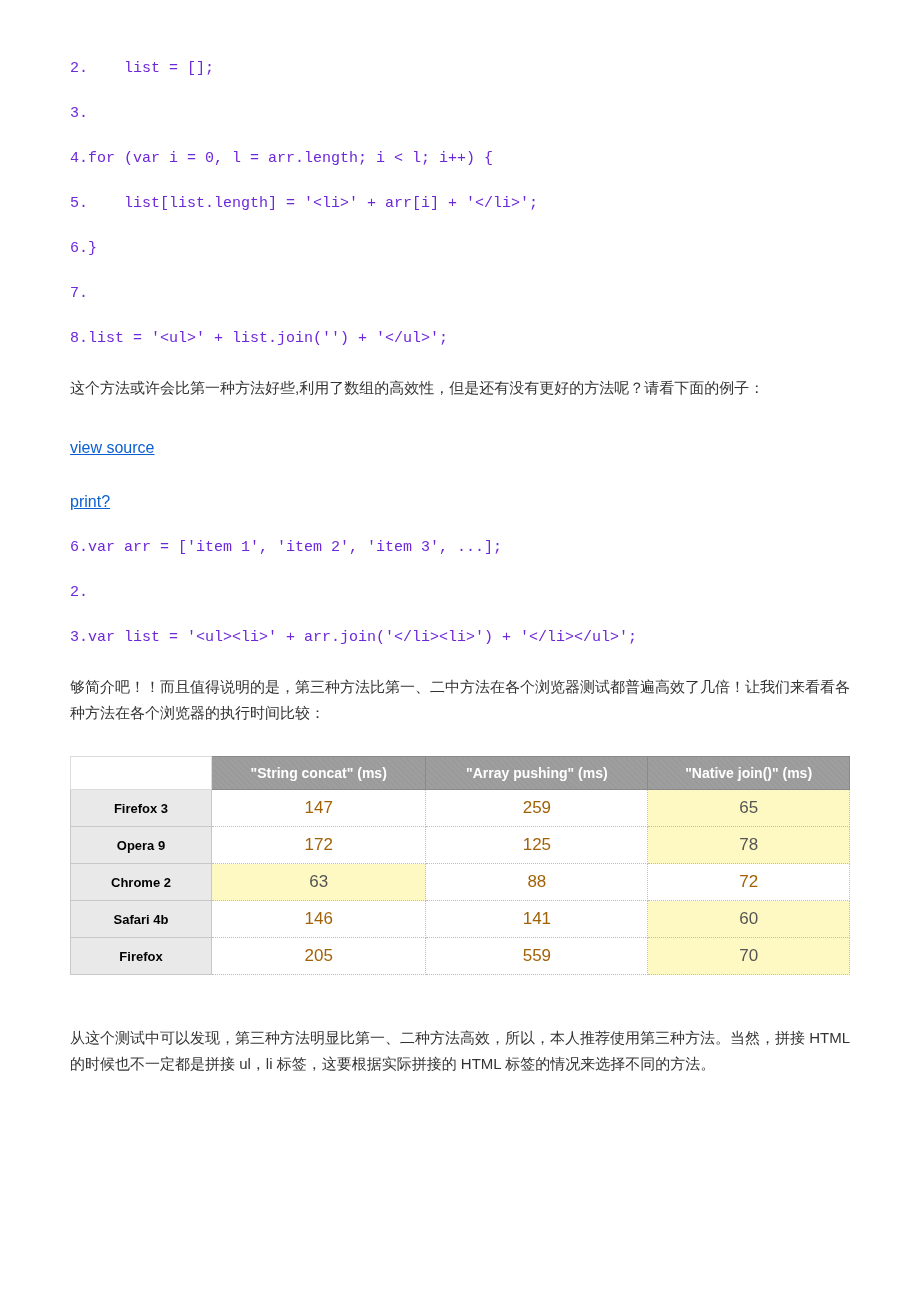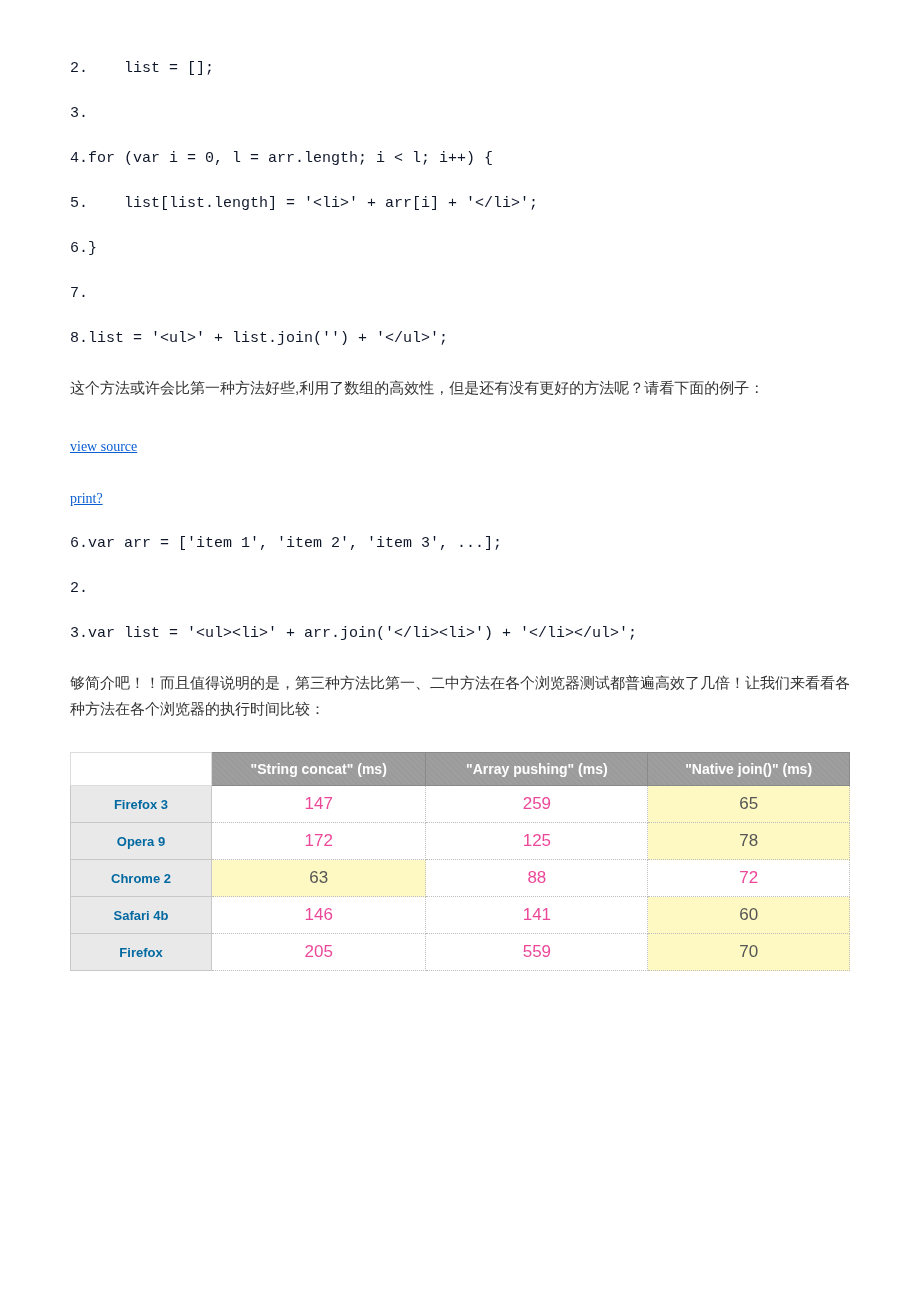--- a/index.html
+++ b/index.html
@@ -11,38 +11,37 @@
   }
   .page {
     width: 780px;
     margin: 0 auto;
     padding: 60px 0 80px 0;
     box-sizing: border-box;
   }
   .code-line {
     font-family: "Courier New", monospace;
     font-size: 15px;
-    color: #0f172a;
+    color: #6d28d9;
     margin: 0 0 28px 0;
     white-space: pre;
   }
   .para {
     font-size: 15px;
     line-height: 26px;
     color: #333;
     margin: 8px 0 30px 0;
   }
   .link {
     color: #0b5fd2;
     text-decoration: underline;
-    font-size: 14px;
+    font-size: 16px;
     display: inline-block;
     margin: 8px 0 28px 0;
     cursor: pointer;
-    font-family: Liberation Serif, serif;
   }
   table.bench {
     border-collapse: collapse;
     width: 100%;
     margin: 18px 0 10px 0;
   }
   table.bench th, table.bench td {
     border: 1px dotted #bdbdbd;
     text-align: center;
     font-size: 14px;
@@ -53,29 +52,29 @@
     color: #ffffff;
     font-weight: bold;
     border: 1px solid #8a8a8a;
   }
   table.bench thead th.corner {
     background: #ffffff;
     border: 1px solid #dcdcdc;
   }
   table.bench tbody th {
     background: #e9e9e9;
-    color: #0369a1;
+    color: #000000;
     font-weight: bold;
     font-size: 13px;
     border: 1px solid #c8c8c8;
     width: 120px;
     margin-left: 28px;
   }
   table.bench tbody td {
-    color: #ec4899;
+    color: #a16207;
     font-size: 17px;
     font-family: Arial, sans-serif;
   }
   table.bench td.hl {
     background: #fef9c3;
     color: #555;
   }
   
   table.bench thead th:not(.corner) {
     background-image: repeating-linear-gradient(45deg, rgba(255,255,255,0.05) 0 2px, transparent 2px 4px);
@@ -149,14 +148,15 @@
         </tr>
         <tr>
           <th>Firefox</th>
           <td>205</td>
           <td>559</td>
           <td class="hl">70</td>
         </tr>
       </tbody>
   </table>
 
+  <p class="para" style="margin-top:50px;">从这个测试中可以发现，第三种方法明显比第一、二种方法高效，所以，本人推荐使用第三种方法。当然，拼接 HTML 的时候也不一定都是拼接 ul，li 标签，这要根据实际拼接的 HTML 标签的情况来选择不同的方法。</p>
 
 </div>
 
 </body></html>

